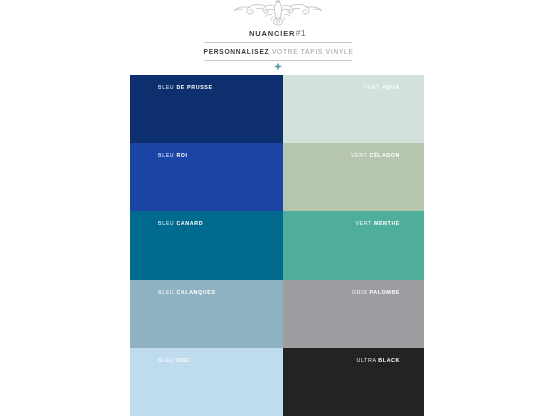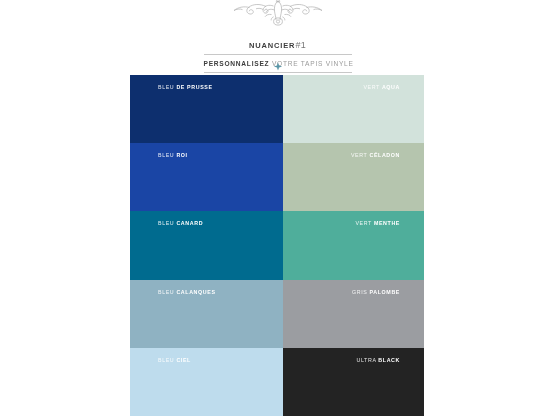--- a/index.html
+++ b/index.html
@@ -45,21 +45,20 @@
     height: 27px;
   }
 
   .title-block {
     position: absolute;
     left: 50%;
     top: 28px;
     transform: translateX(-50%);
     width: 148px;
     text-align: center;
-    margin-top: 12px;
   }
 
   .nuancier-line {
     font-size: 7.5px;
     letter-spacing: 0.85px;
     color: #4a4a4a;
     white-space: nowrap;
     line-height: 10px;
     padding-bottom: 3px;
   }

